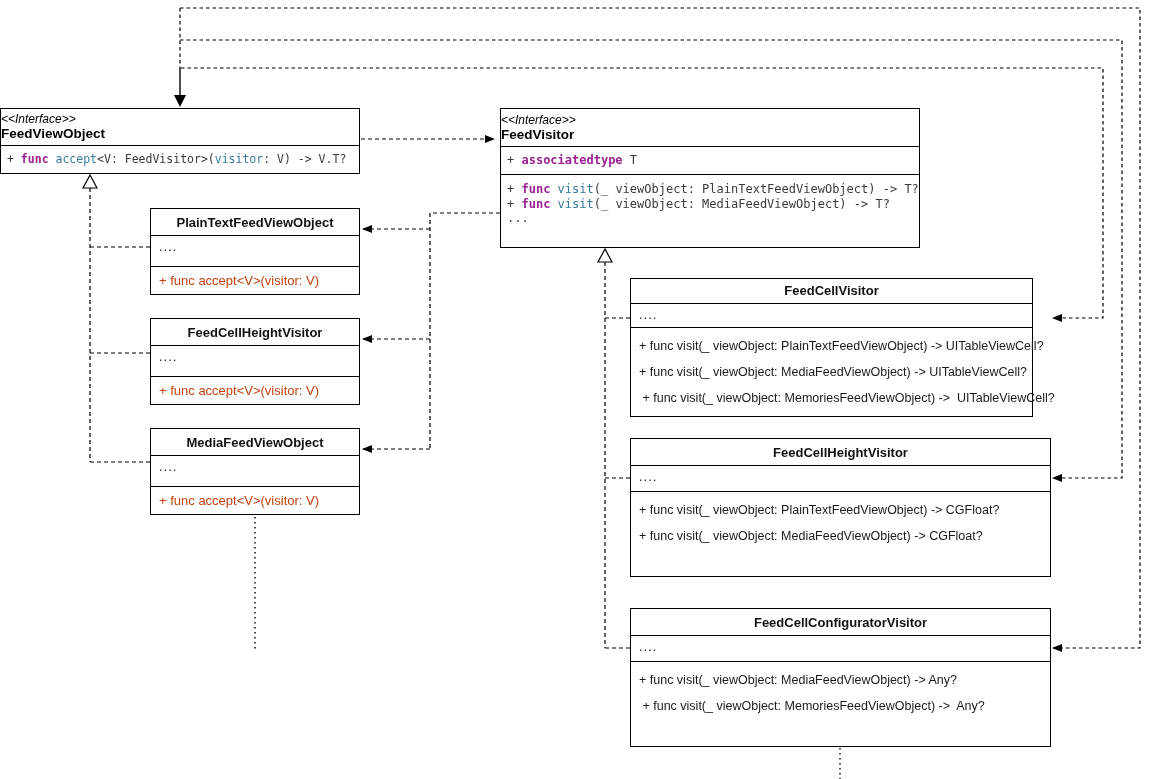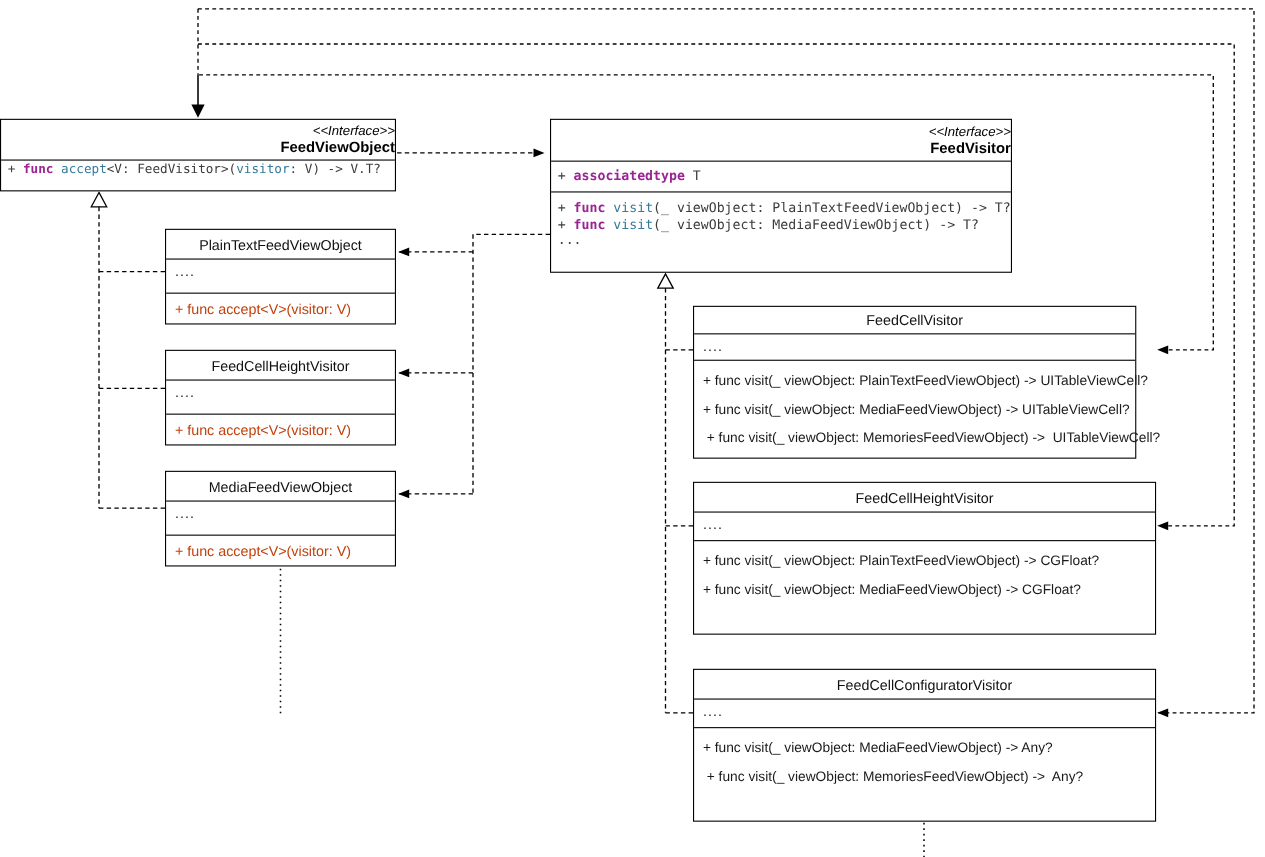--- a/index.html
+++ b/index.html
@@ -2,38 +2,38 @@
 <html><head>
 <meta charset="utf-8">
 <style>
   html,body{margin:0;padding:0;background:#ffffff;}
   #canvas{position:relative;width:1150px;height:779px;background:#ffffff;overflow:hidden;
           font-family:"Liberation Sans",sans-serif;color:#111;}
   #wires{position:absolute;left:0;top:0;width:1150px;height:779px;pointer-events:none;}
 
   .ubox{position:absolute;background:#fff;border:1px solid #000;box-sizing:border-box;
         display:flex;flex-direction:column;}
-  .hdr{border-bottom:1px solid #000;display:flex;flex-direction:column;align-items:flex-end;
+  .hdr{border-bottom:1px solid #000;display:flex;flex-direction:column;align-items:flex-start;
        justify-content:center;box-sizing:border-box;}
   .stereo{font-style:italic;font-size:12px;line-height:14px;color:#000;}
   .cname{font-weight:bold;font-size:13.5px;line-height:16px;color:#000;}
   .title1{border-bottom:1px solid #000;display:flex;align-items:center;justify-content:center;
-          font-weight:normal;font-size:13px;box-sizing:border-box;}
+          font-weight:bold;font-size:13px;box-sizing:border-box;}
   .fields{border-bottom:1px solid #000;padding:3px 8px;font-size:13px;letter-spacing:1px;
           box-sizing:border-box;color:#222;}
   .methods{flex:1;padding:5px 8px;box-sizing:border-box;}
   .plain-line{font-size:12.5px;line-height:26px;white-space:pre;color:#1a1a1a;}
   .vo-method{flex:1;display:flex;align-items:center;padding:0 8px;font-size:13px;
              white-space:pre;color:#c2410c;box-sizing:border-box;}
 
   .code{font-family:"DejaVu Sans Mono","Liberation Mono",monospace;font-size:12px;
         color:#3B3B3B;white-space:pre;line-height:14.5px;}
   .code .kw{color:#9B2393;font-weight:bold;}
   .code .fn{color:#367B9B;}
-  .coderow{border-bottom:none;display:flex;padding:0 6px;box-sizing:border-box;}
+  .coderow{border-bottom:none;display:flex;align-items:center;padding:0 6px;box-sizing:border-box;}
   .assocrow{border-bottom:1px solid #000;display:flex;align-items:center;padding:0 6px;box-sizing:border-box;}
   .fvo-code{font-size:11.5px;}
 </style>
 </head>
 <body>
 
 <div id="canvas">
 
   <svg id="wires" viewBox="0 0 1150 779">
     <defs>

